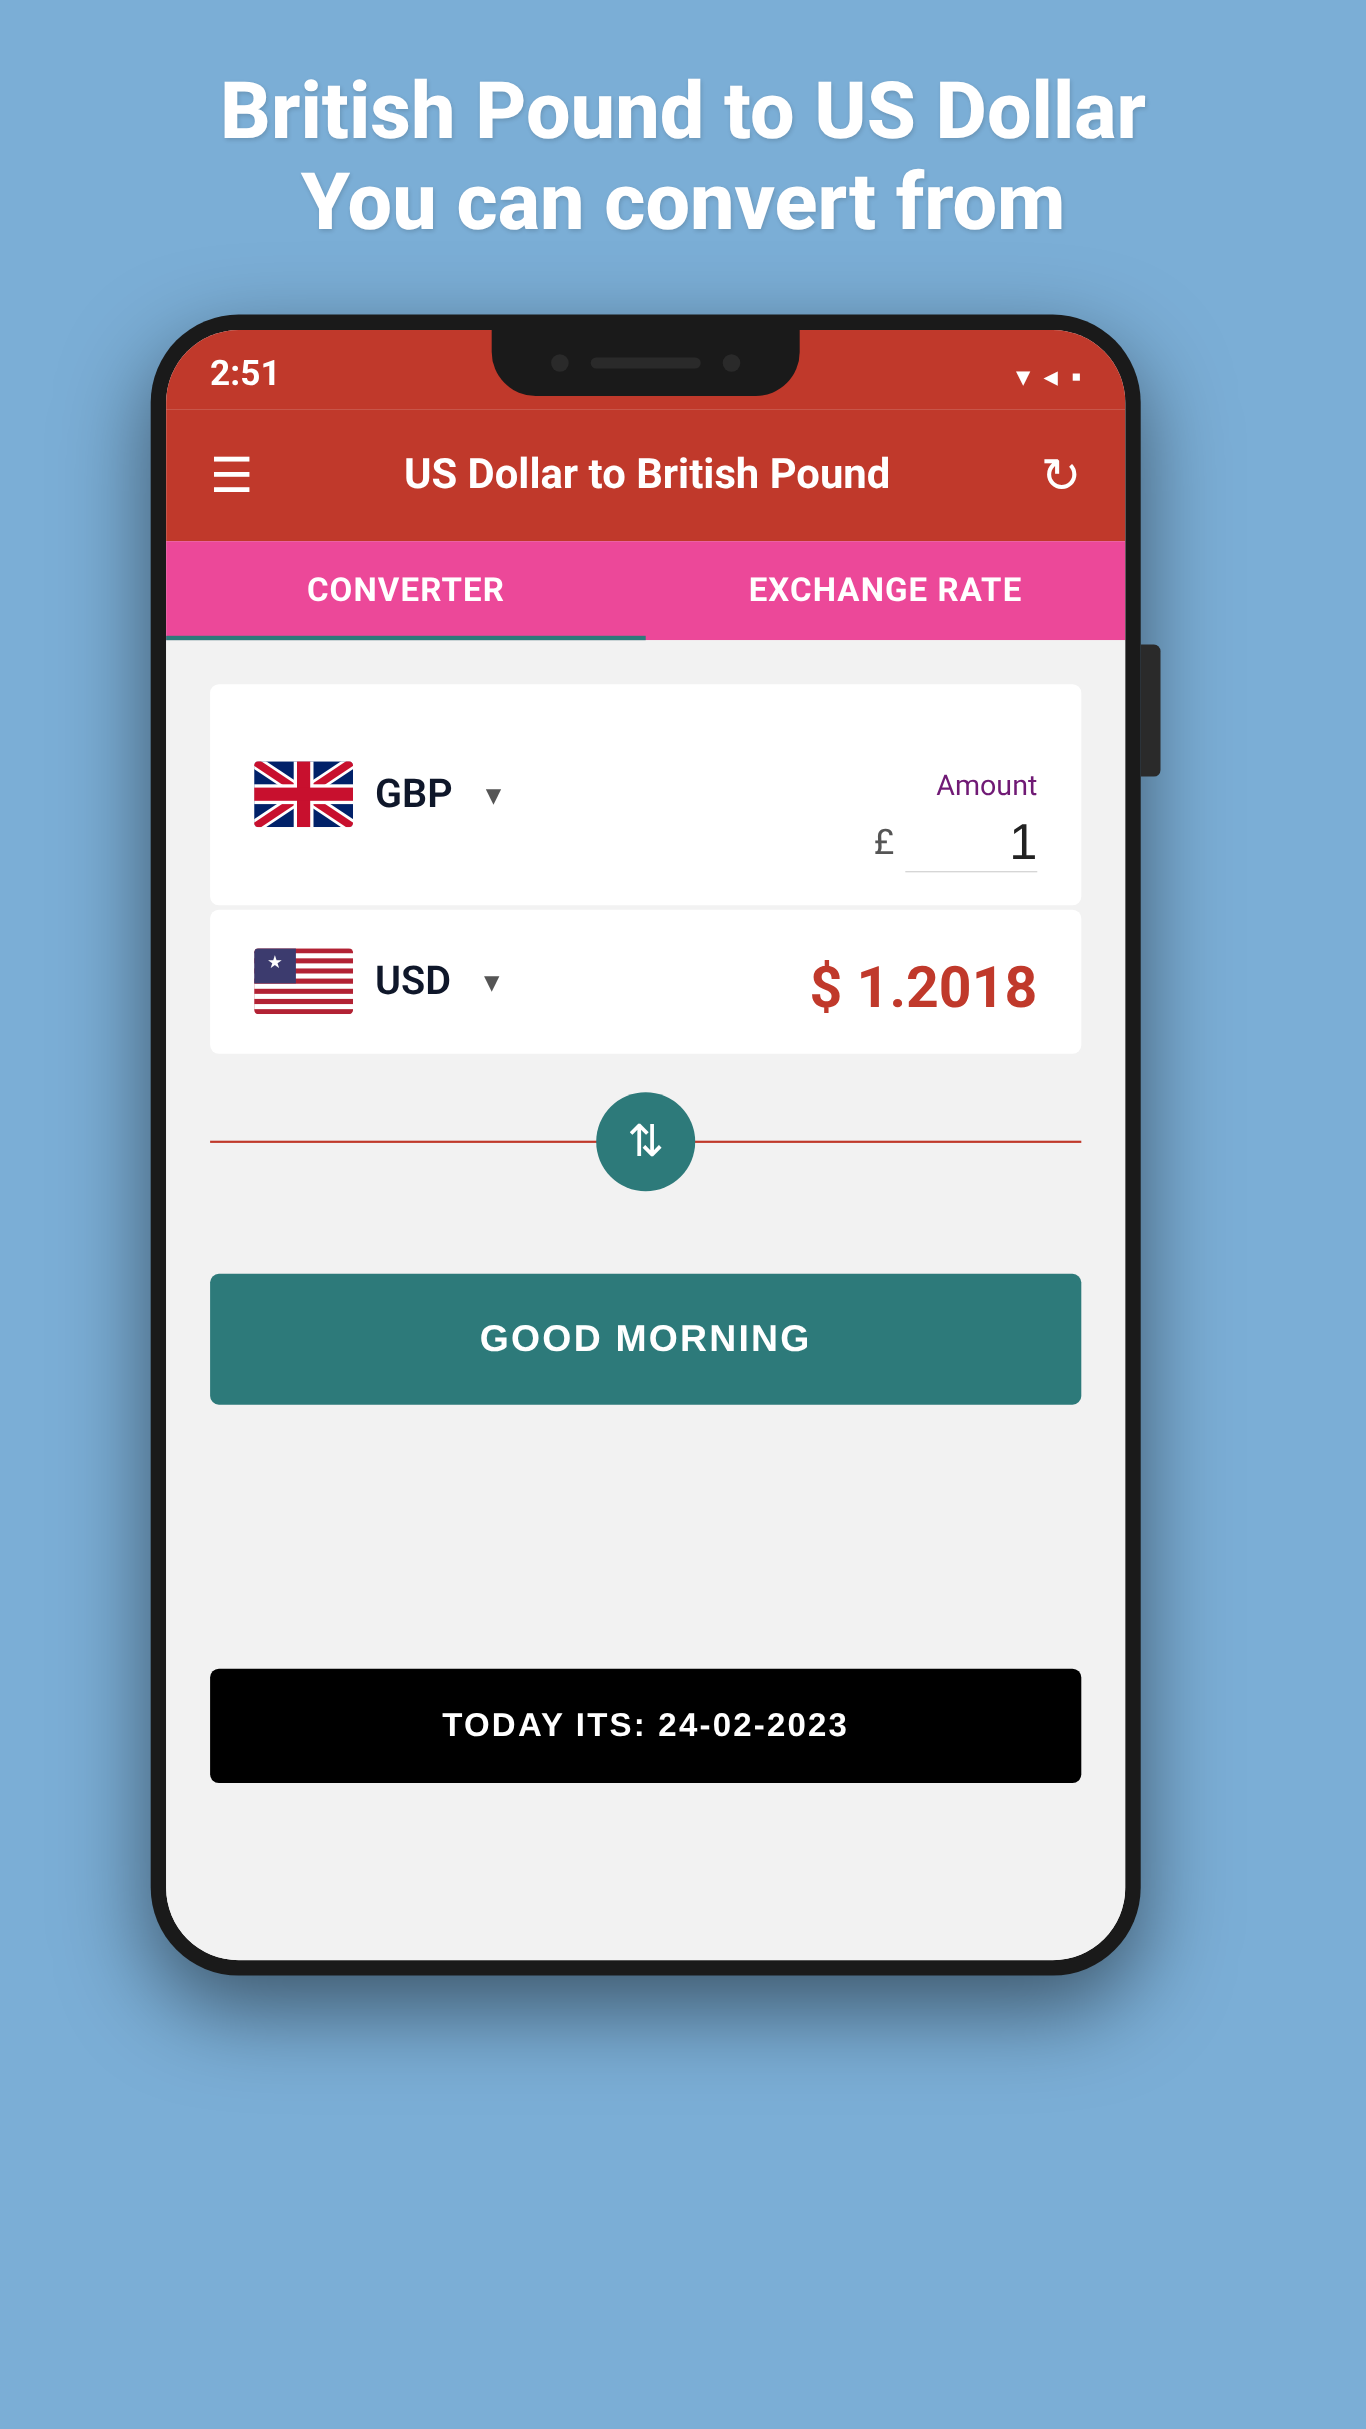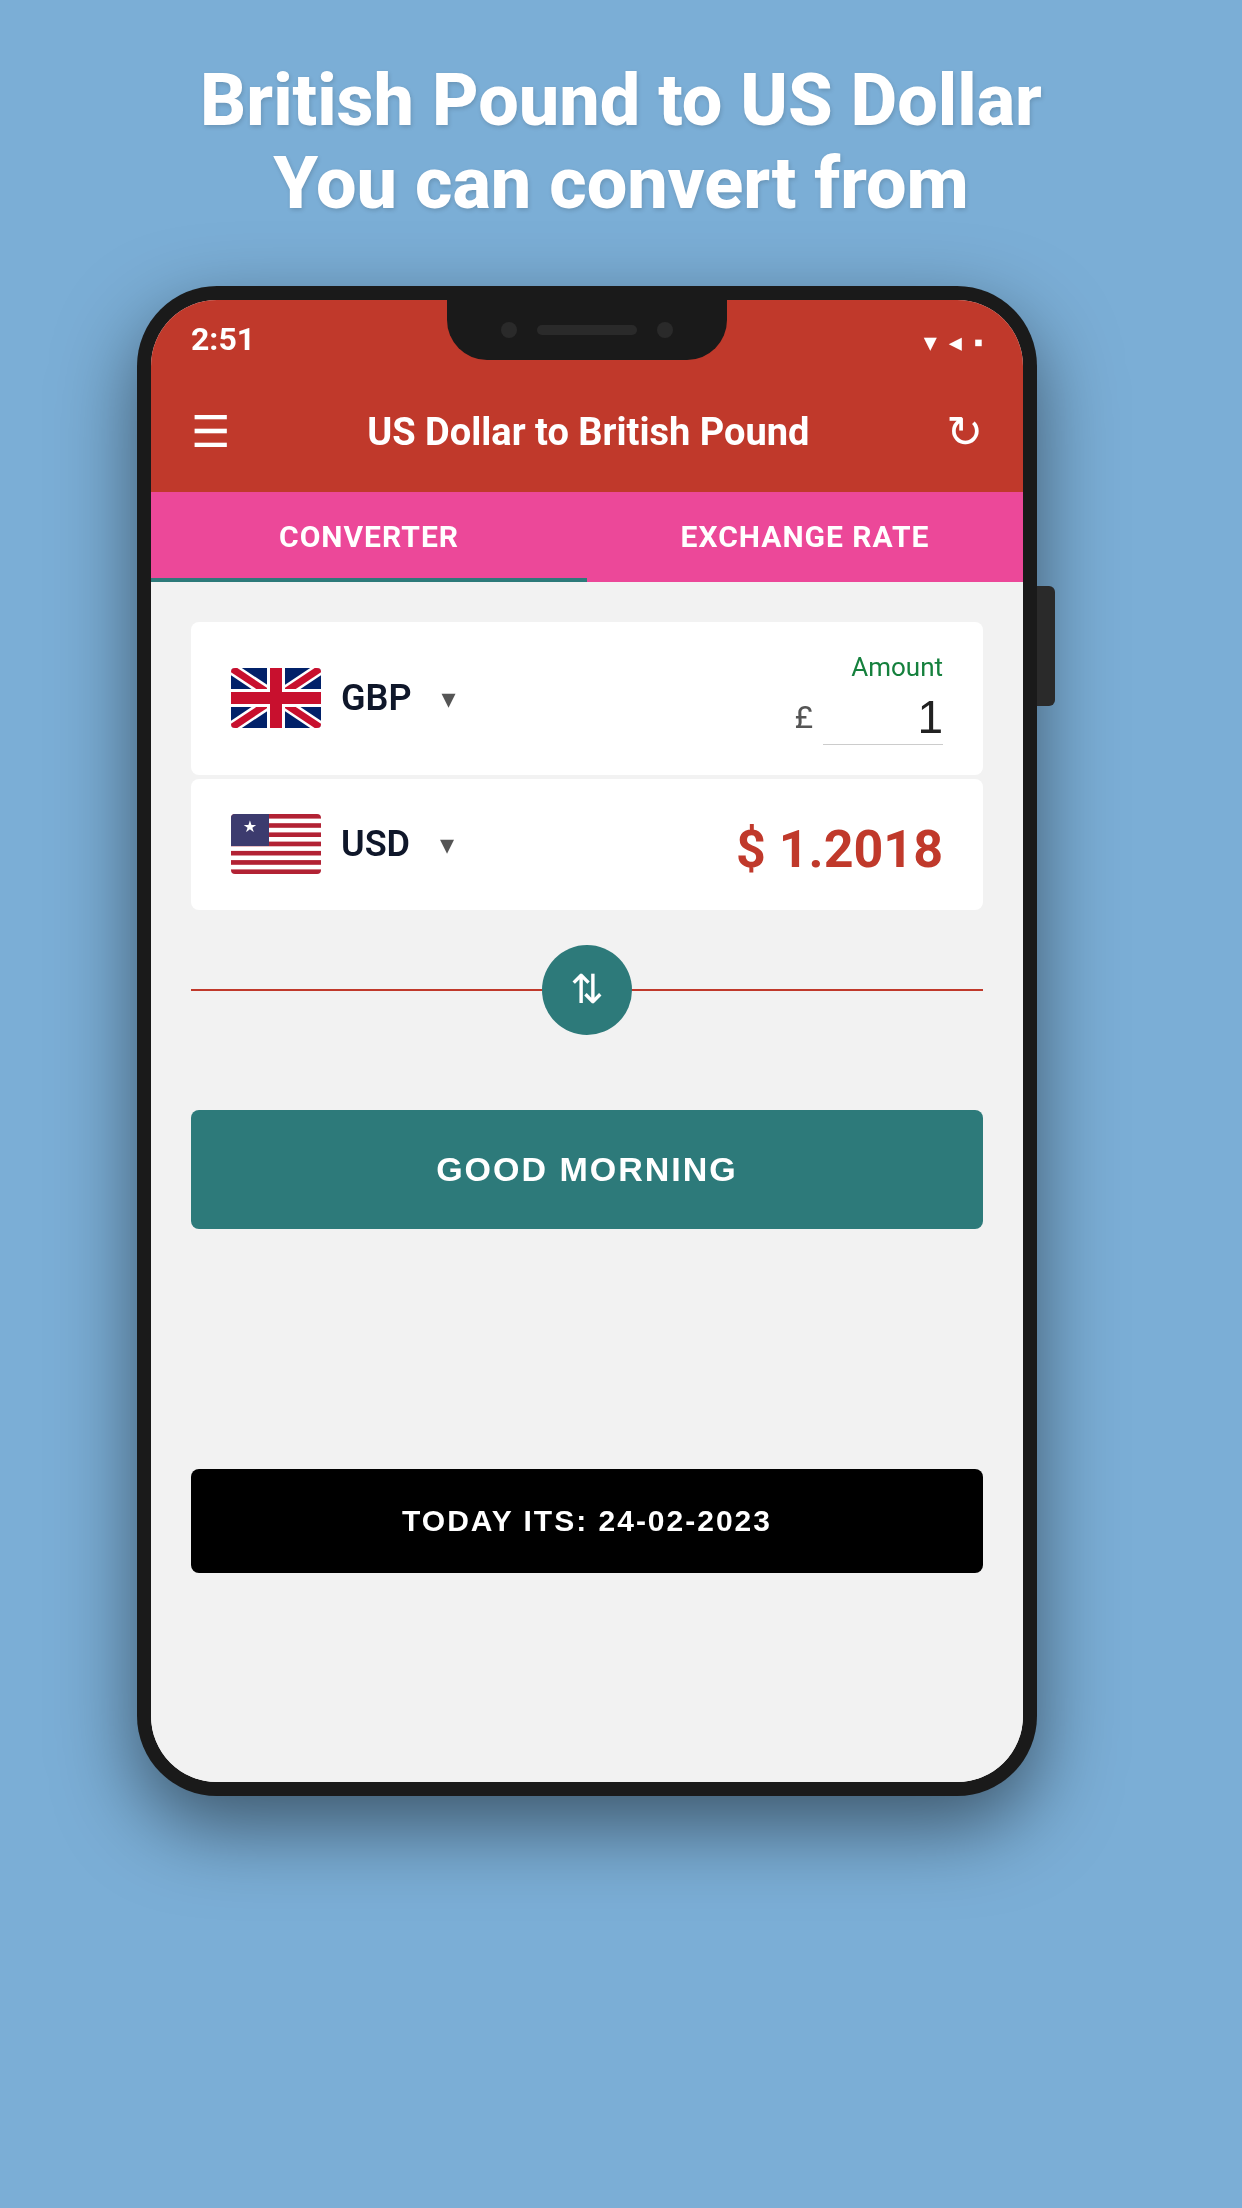--- a/index.html
+++ b/index.html
@@ -220,23 +220,24 @@
       margin-left: 10px;
     }
 
     .amount-section {
       display: flex;
       flex-direction: column;
       align-items: flex-end;
     }
 
     .amount-label {
-      color: #15803d;
+      color: #701a75;
       font-size: 26px;
       margin-bottom: 8px;
+      margin-top: 48px;
     }
 
     .amount-input-row {
       display: flex;
       align-items: center;
       gap: 10px;
     }
 
     .currency-symbol {
       font-size: 32px;

